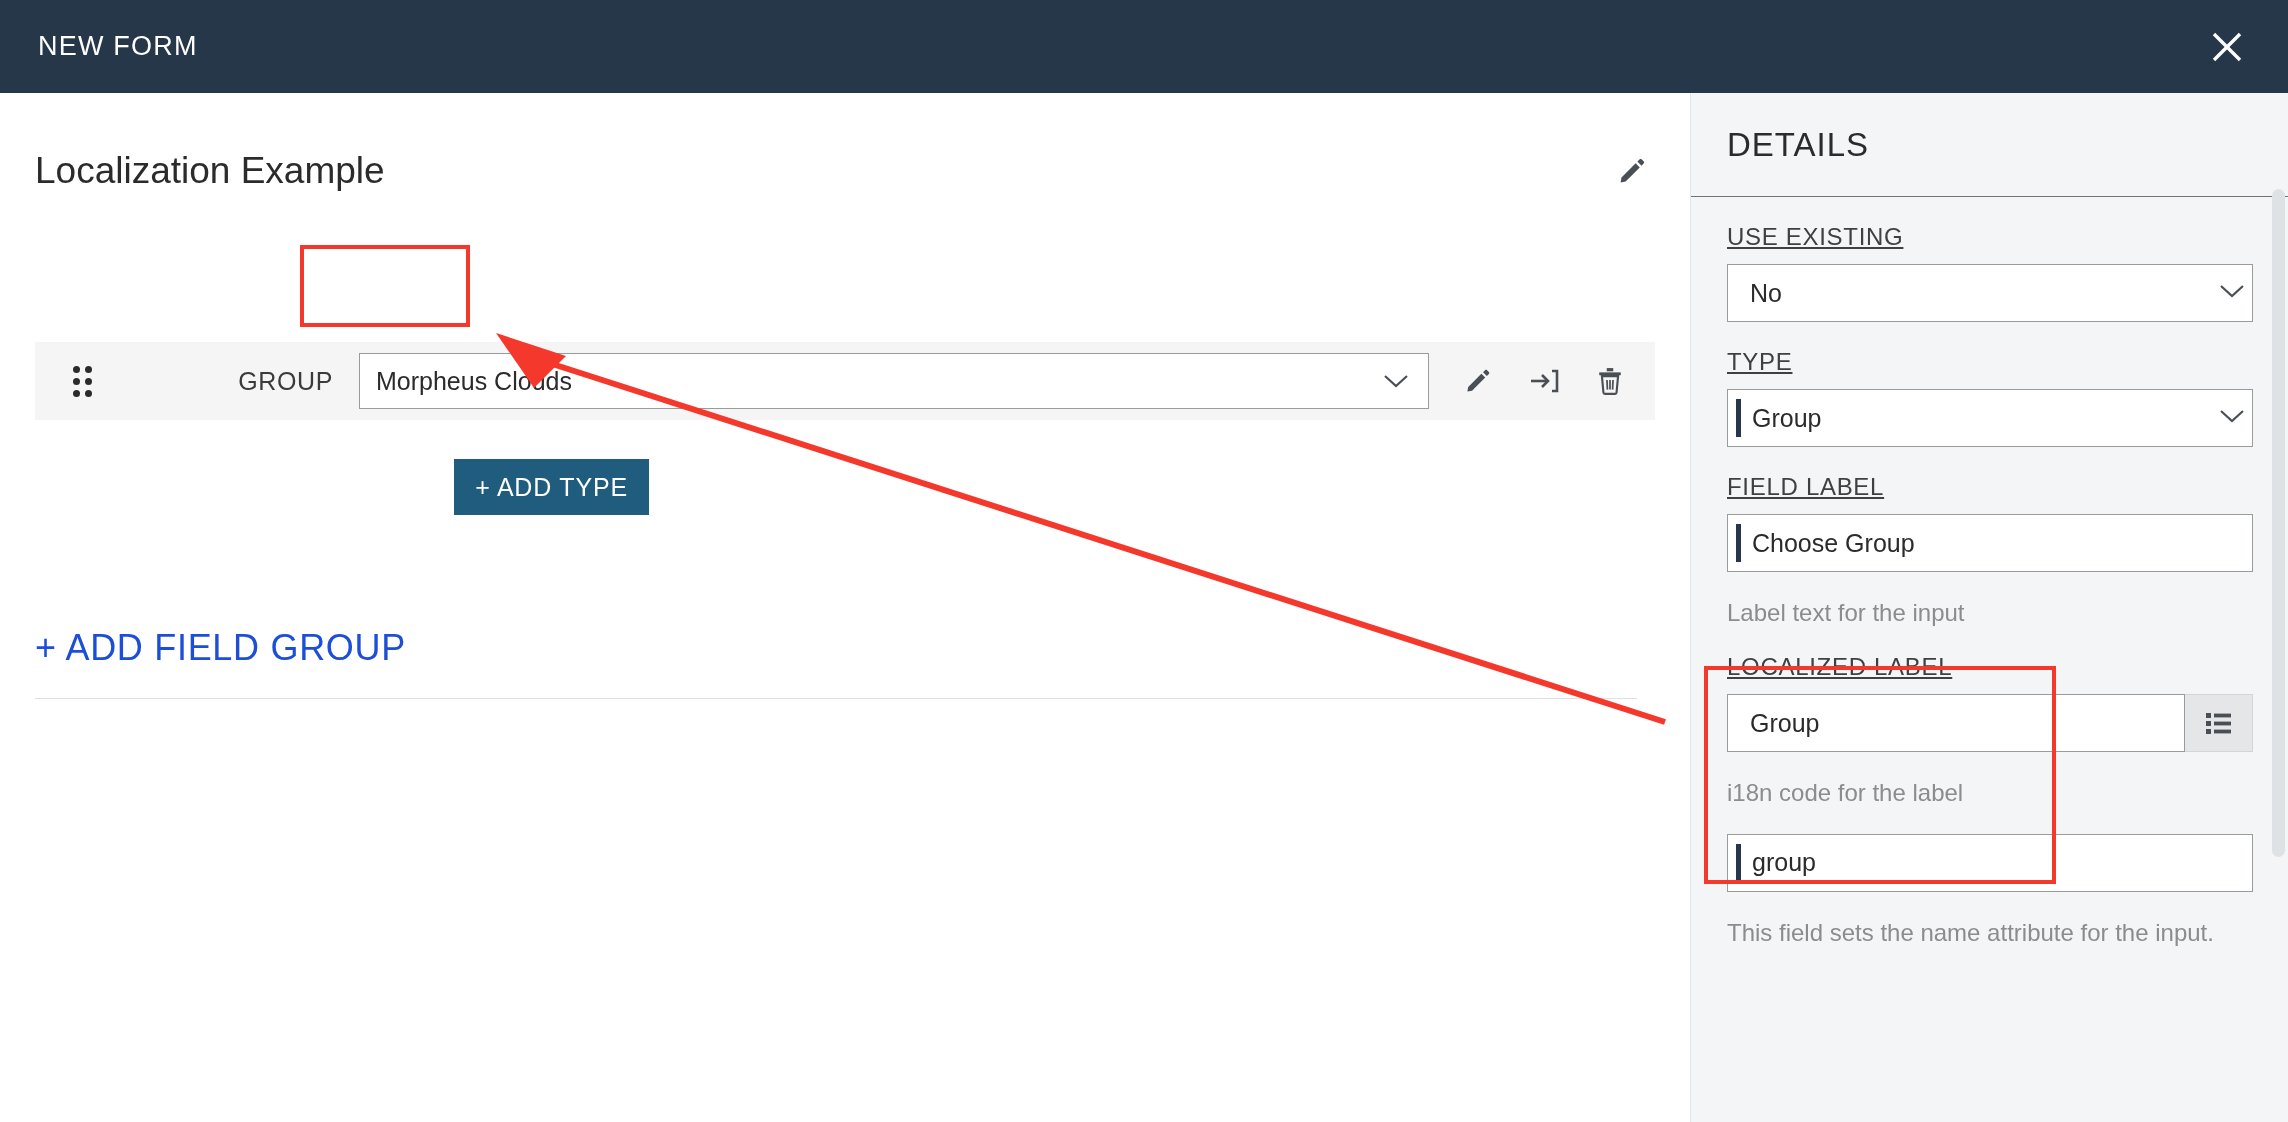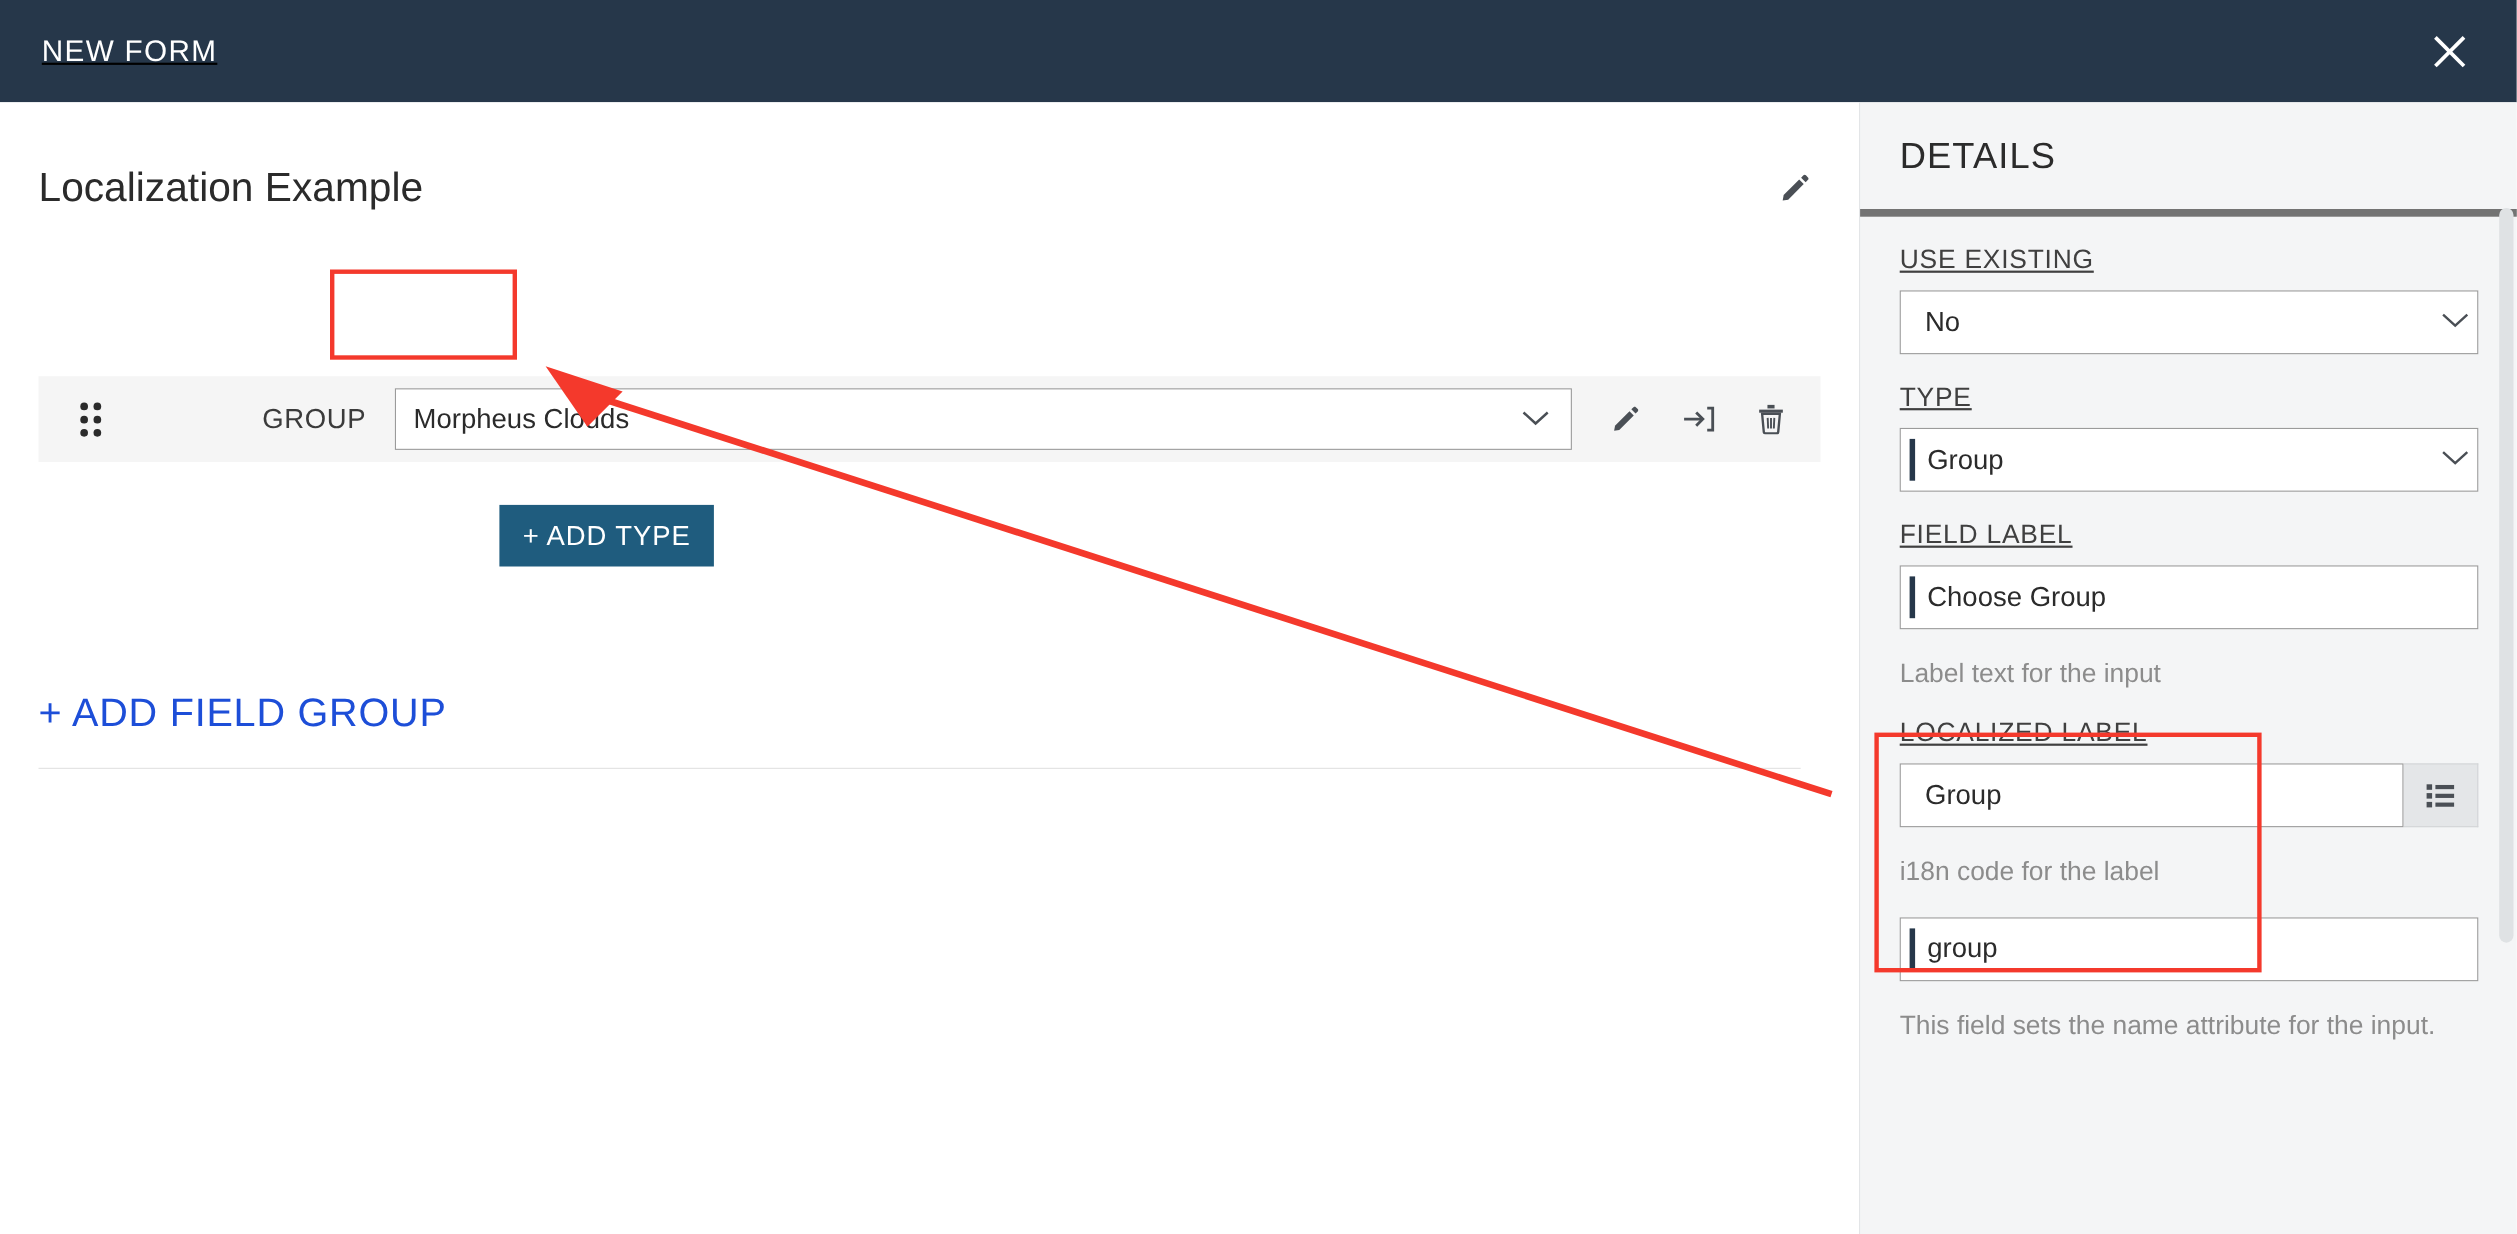--- a/index.html
+++ b/index.html
@@ -8,21 +8,21 @@
     font-family: "Liberation Sans", sans-serif;
     background: #ffffff;
     overflow: hidden;
   }
   #app { position: relative; width: 2288px; height: 1122px; }
 
   
   .topbar {
     position: absolute; left: 0; top: 0; width: 2288px; height: 93px;
     background: #26374a;
-    display: flex; align-items: center; justify-content: space-between; text-decoration: underline;
+    display: flex; align-items: center; justify-content: space-between;
   }
   .topbar-title {
     color: #ffffff; font-size: 27px; letter-spacing: 1.2px;
     font-weight: 400; margin-left: 38px;
   }
   .close-btn {
     width: 70px; height: 70px; margin-right: 26px;
     display: flex; align-items: center; justify-content: center;
     cursor: pointer;
   }
@@ -99,21 +99,21 @@
     font-size: 36px; color: #1d4ed8; letter-spacing: .7px; cursor: pointer;
   }
   .group-divider {
     position: absolute; left: 35px; top: 605px; width: 1602px; height: 1px;
     background: #e2e2e2;
   }
 
   
   .details-head {
     position: absolute; left: 0; top: 0; width: 598px; height: 104px;
-    border-bottom: 7px solid #737373;
+    border-bottom: 1px solid #737373;
     display: flex; align-items: center;
   }
   .details-head h2 {
     font-size: 33px; color: #2b2b2b; font-weight: 400;
     letter-spacing: 1px; margin-left: 36px;
   }
   .panel-body { position: absolute; left: 0; top: 104px; width: 598px; }
   .fld { margin: 0 36px 0 36px; padding-top: 26px; }
   .fld-label {
     font-size: 24px; color: #404040; letter-spacing: .7px; margin-bottom: 13px; text-decoration: underline;

